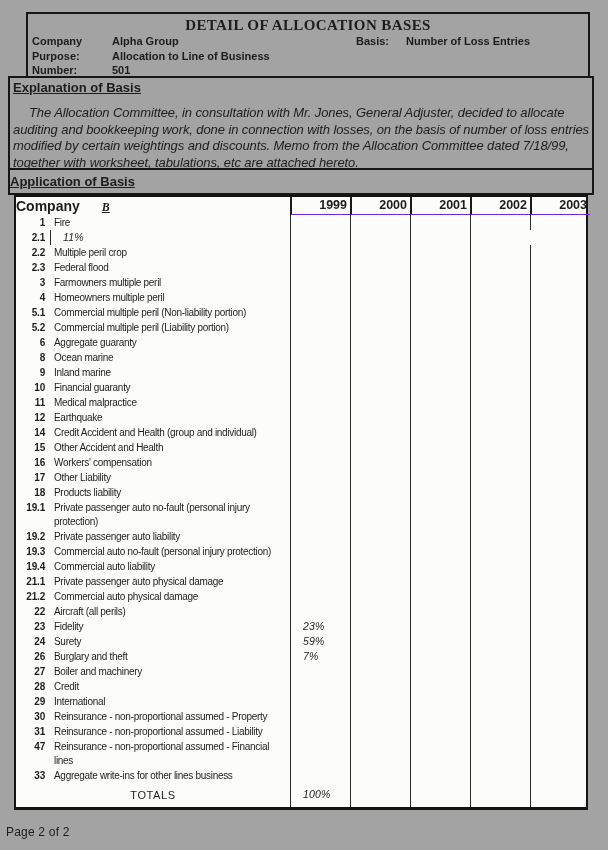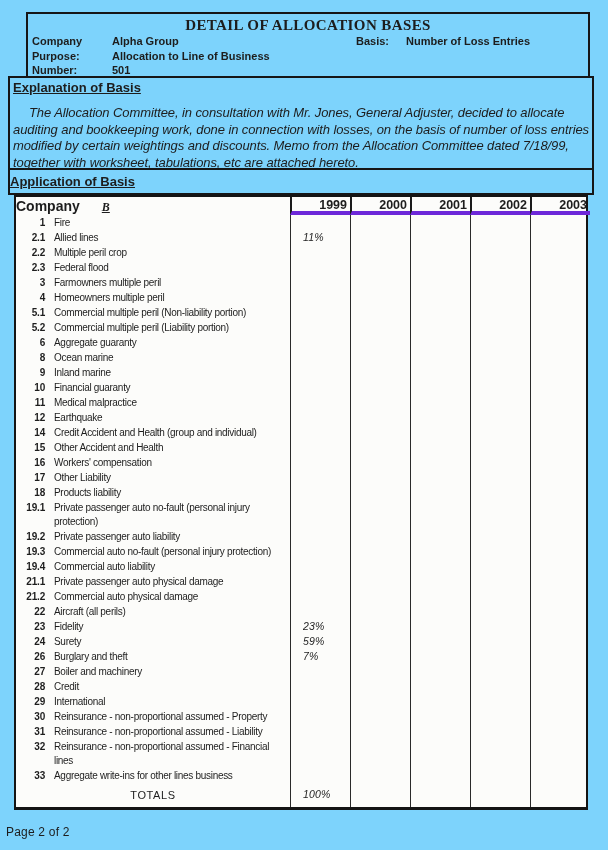--- a/index.html
+++ b/index.html
@@ -1,21 +1,21 @@
 <!DOCTYPE html>
 <html><head>
 <meta charset="utf-8">
 <style>
   * { box-sizing: border-box; margin: 0; padding: 0; }
   html,body { background:#e9e9e7; }
   .page {
     position: relative;
     width: 608px;
     height: 850px;
-    background: #7dd3fc;
+    background: #a3a3a3;
     font-family: "Liberation Sans", sans-serif;
     color: #1d1d1d;
     overflow: hidden;
   }
   
   .header-box {
     margin: 12px 18px 0 26px;
     height: 64px;
     border: 2px solid #161616;
     border-bottom: none;
@@ -89,21 +89,21 @@
     text-decoration: underline;
     margin-left: 22px;
     display: inline-block;
   }
   .year-head {
     font-size: 12.5px;
     font-weight: bold;
     text-align: right;
     padding-right: 3px;
     border-left: 2px solid #1a1a1a;
-    border-bottom: 4px solid #6d28d9;
+    border-bottom: 1px solid #6d28d9;
     height: 18px;
     line-height: 17px;
   }
   .tbody {}
   .trow {
     display: grid;
     grid-template-columns: 34px 240px repeat(5, 60px);
     min-height: 15px;
   }
   .tnum {
@@ -202,21 +202,20 @@
           <div class="tnum">1</div>
           <div class="tlabel">Fire</div>
           <div class="tcell"></div>
           <div class="tcell"></div>
           <div class="tcell"></div>
           <div class="tcell"></div>
           <div class="tcell"></div>
         </div>
         <div class="trow">
           <div class="tnum">2.1</div>
-          <div class="tlabel">Allied lines</div>
           <div class="tcell">11%</div>
           <div class="tcell"></div>
           <div class="tcell"></div>
           <div class="tcell"></div>
           <div class="tcell"></div>
         </div>
         <div class="trow">
           <div class="tnum">2.2</div>
           <div class="tlabel">Multiple peril crop</div>
           <div class="tcell"></div>
@@ -498,21 +497,21 @@
         <div class="trow">
           <div class="tnum">31</div>
           <div class="tlabel">Reinsurance - non-proportional assumed - Liability</div>
           <div class="tcell"></div>
           <div class="tcell"></div>
           <div class="tcell"></div>
           <div class="tcell"></div>
           <div class="tcell"></div>
         </div>
         <div class="trow">
-          <div class="tnum">32</div>
+          <div class="tnum">47</div>
           <div class="tlabel">Reinsurance - non-proportional assumed - Financial lines</div>
           <div class="tcell"></div>
           <div class="tcell"></div>
           <div class="tcell"></div>
           <div class="tcell"></div>
           <div class="tcell"></div>
         </div>
         <div class="trow">
           <div class="tnum">33</div>
           <div class="tlabel">Aggregate write-ins for other lines business</div>

